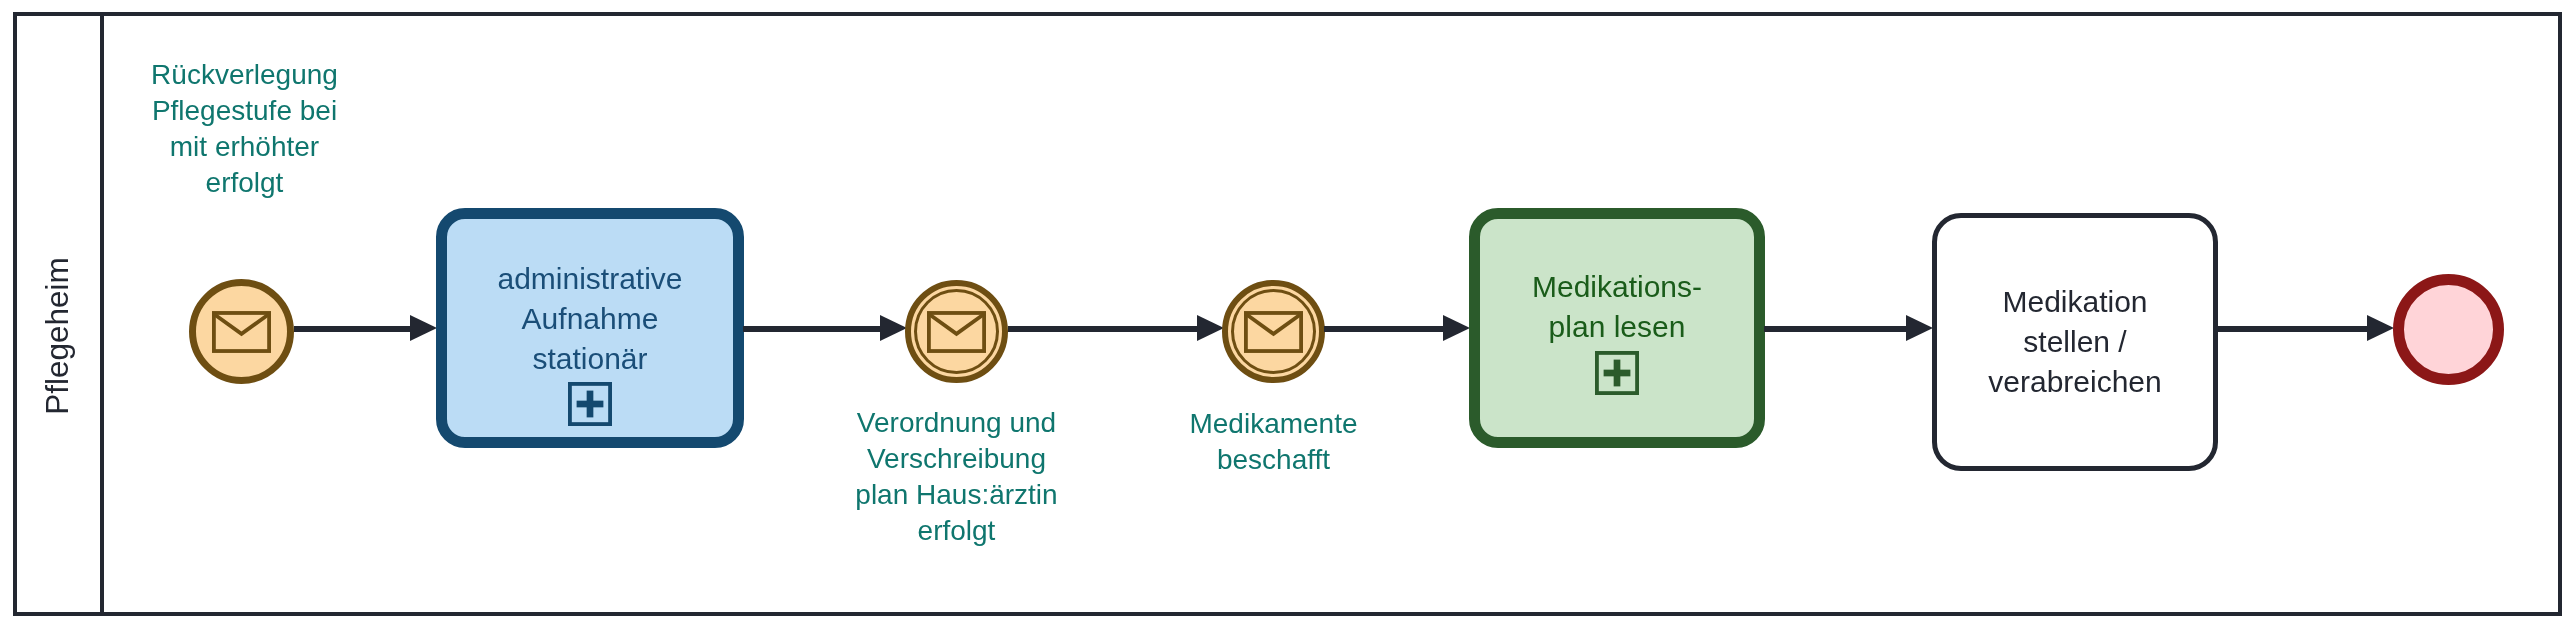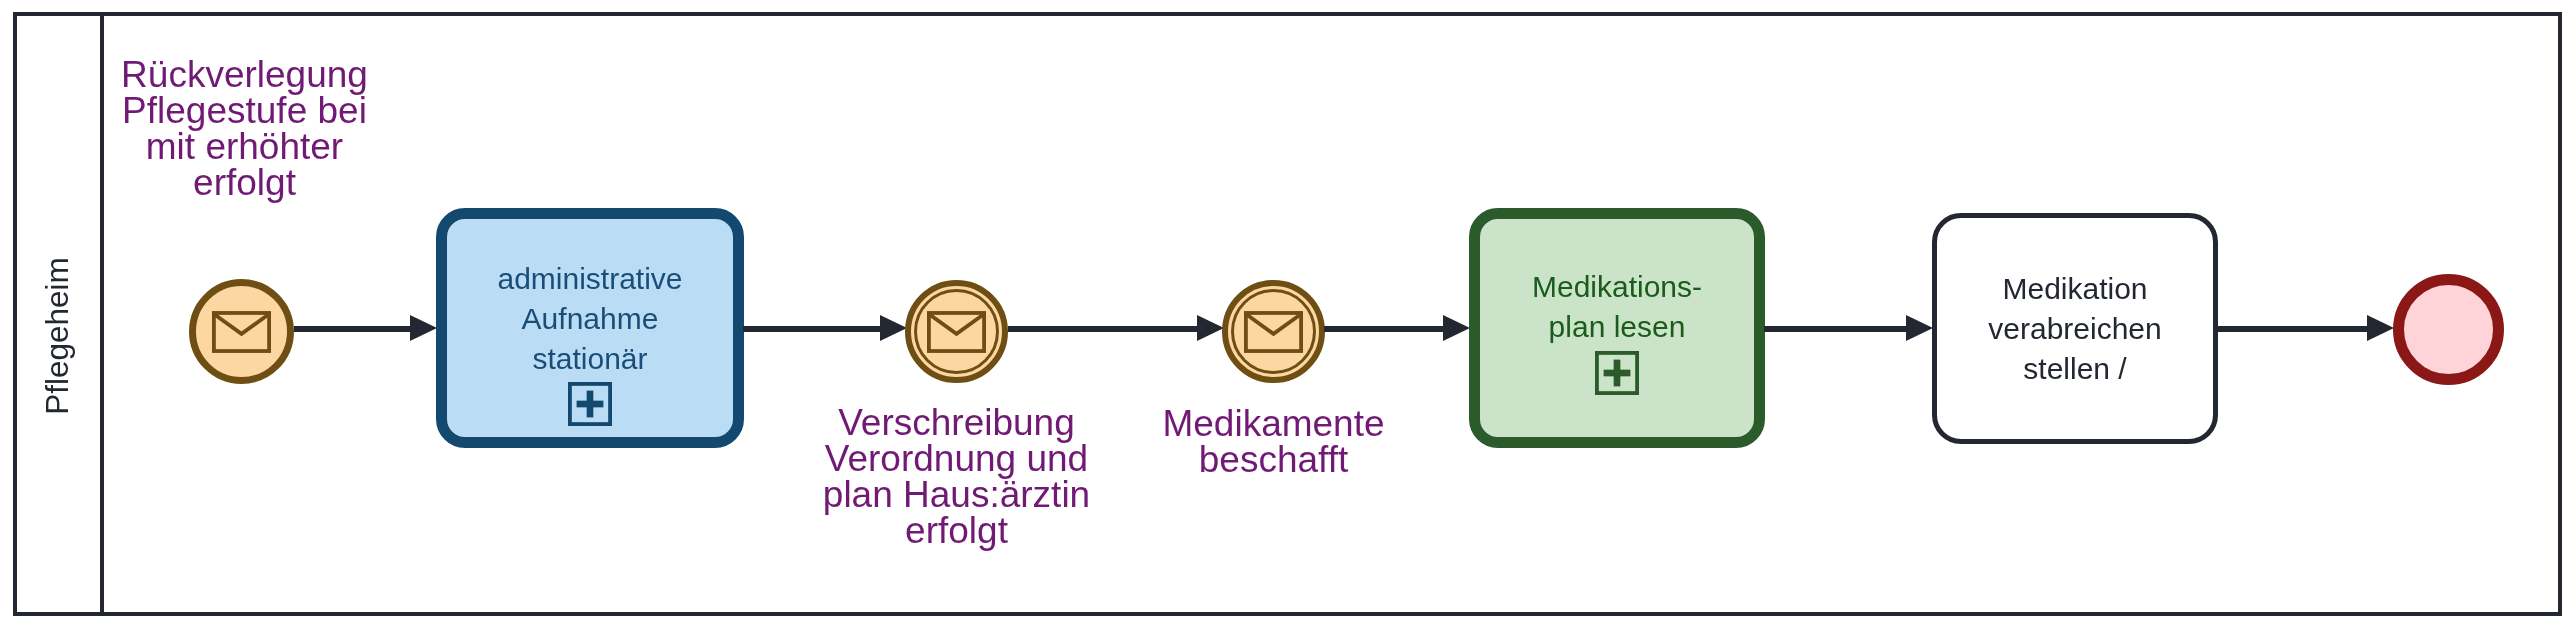--- a/index.html
+++ b/index.html
@@ -38,22 +38,22 @@
     display:flex;flex-direction:column;align-items:center;justify-content:center;
     text-align:center;
   }
   .task.blue{border:11.4px solid #14496F;background:#BBDCF5;color:#1A4E78;padding-top:29px;}
   .task.green{border:11.4px solid #2B5B2B;background:#CBE4C9;color:#1A5C1A;padding-top:6px;}
   .task.plain{border:5.7px solid #232731;background:#ffffff;color:#232731;}
   .task-label{font-size:30px;line-height:40px;}
   .plus-svg{display:block;margin-top:3.8px;}
   
   .ev-label{
-    position:absolute;text-align:center;color:#701a75;
-    font-size:37px;line-height:36px;
+    position:absolute;text-align:center;color:#0f766e;
+    font-size:28px;line-height:36px;
   }
   
   .arrow{position:absolute;top:315px;height:27px;}
   .arrow .shaft{
     position:absolute;left:0;right:23px;top:10.5px;height:6.7px;background:#232731;
   }
   .arrow .head{
     position:absolute;right:0;top:0;width:0;height:0;
     border-top:13.4px solid transparent;border-bottom:13.4px solid transparent;
     border-left:27px solid #232731;
@@ -106,22 +106,22 @@
   </div>
 
   <div class="event intermediate" style="left:905px;top:280px;width:103px;height:103px;">
     <div class="inner-ring"></div>
     <svg class="msg-svg" width="59" height="42" viewBox="0 0 62 44">
       <rect x="2" y="2" width="58" height="40" fill="#FCD7A1" stroke="#6E4E12" stroke-width="4"></rect>
       <path d="M2 3 L31 24 L60 3" fill="none" stroke="#6E4E12" stroke-width="4"></path>
     </svg>
   </div>
   <div class="ev-label" style="left:785px;top:405px;width:343px;">
+    <div>Verordnung und</div>
     <div>Verschreibung</div>
-    <div>Verordnung und</div>
     <div>plan Haus:ärztin</div>
     <div>erfolgt</div>
   </div>
 
   <div class="arrow" style="left:1008px;width:216px;">
     <div class="shaft"></div>
     <div class="head"></div>
   </div>
 
   <div class="event intermediate" style="left:1222px;top:280px;width:103px;height:103px;">
@@ -151,25 +151,25 @@
       <line x1="23" y1="9" x2="23" y2="37" stroke="#2B5B2B" stroke-width="7"></line>
       <line x1="9" y1="23" x2="37" y2="23" stroke="#2B5B2B" stroke-width="7"></line>
     </svg>
   </div>
 
   <div class="arrow" style="left:1764px;width:169px;">
     <div class="shaft"></div>
     <div class="head"></div>
   </div>
 
-  <div class="task plain" style="left:1932px;top:213px;width:286px;height:231px;">
+  <div class="task plain" style="left:1932px;top:213px;width:286px;height:258px;">
     <div class="task-label">
       <div>Medikation</div>
+      <div>stellen /</div>
       <div>verabreichen</div>
-      <div>stellen /</div>
     </div>
   </div>
 
   <div class="arrow" style="left:2218px;width:176px;">
     <div class="shaft"></div>
     <div class="head"></div>
   </div>
 
   <div class="event end" style="left:2393px;top:274px;width:111px;height:111px;"></div>
 

